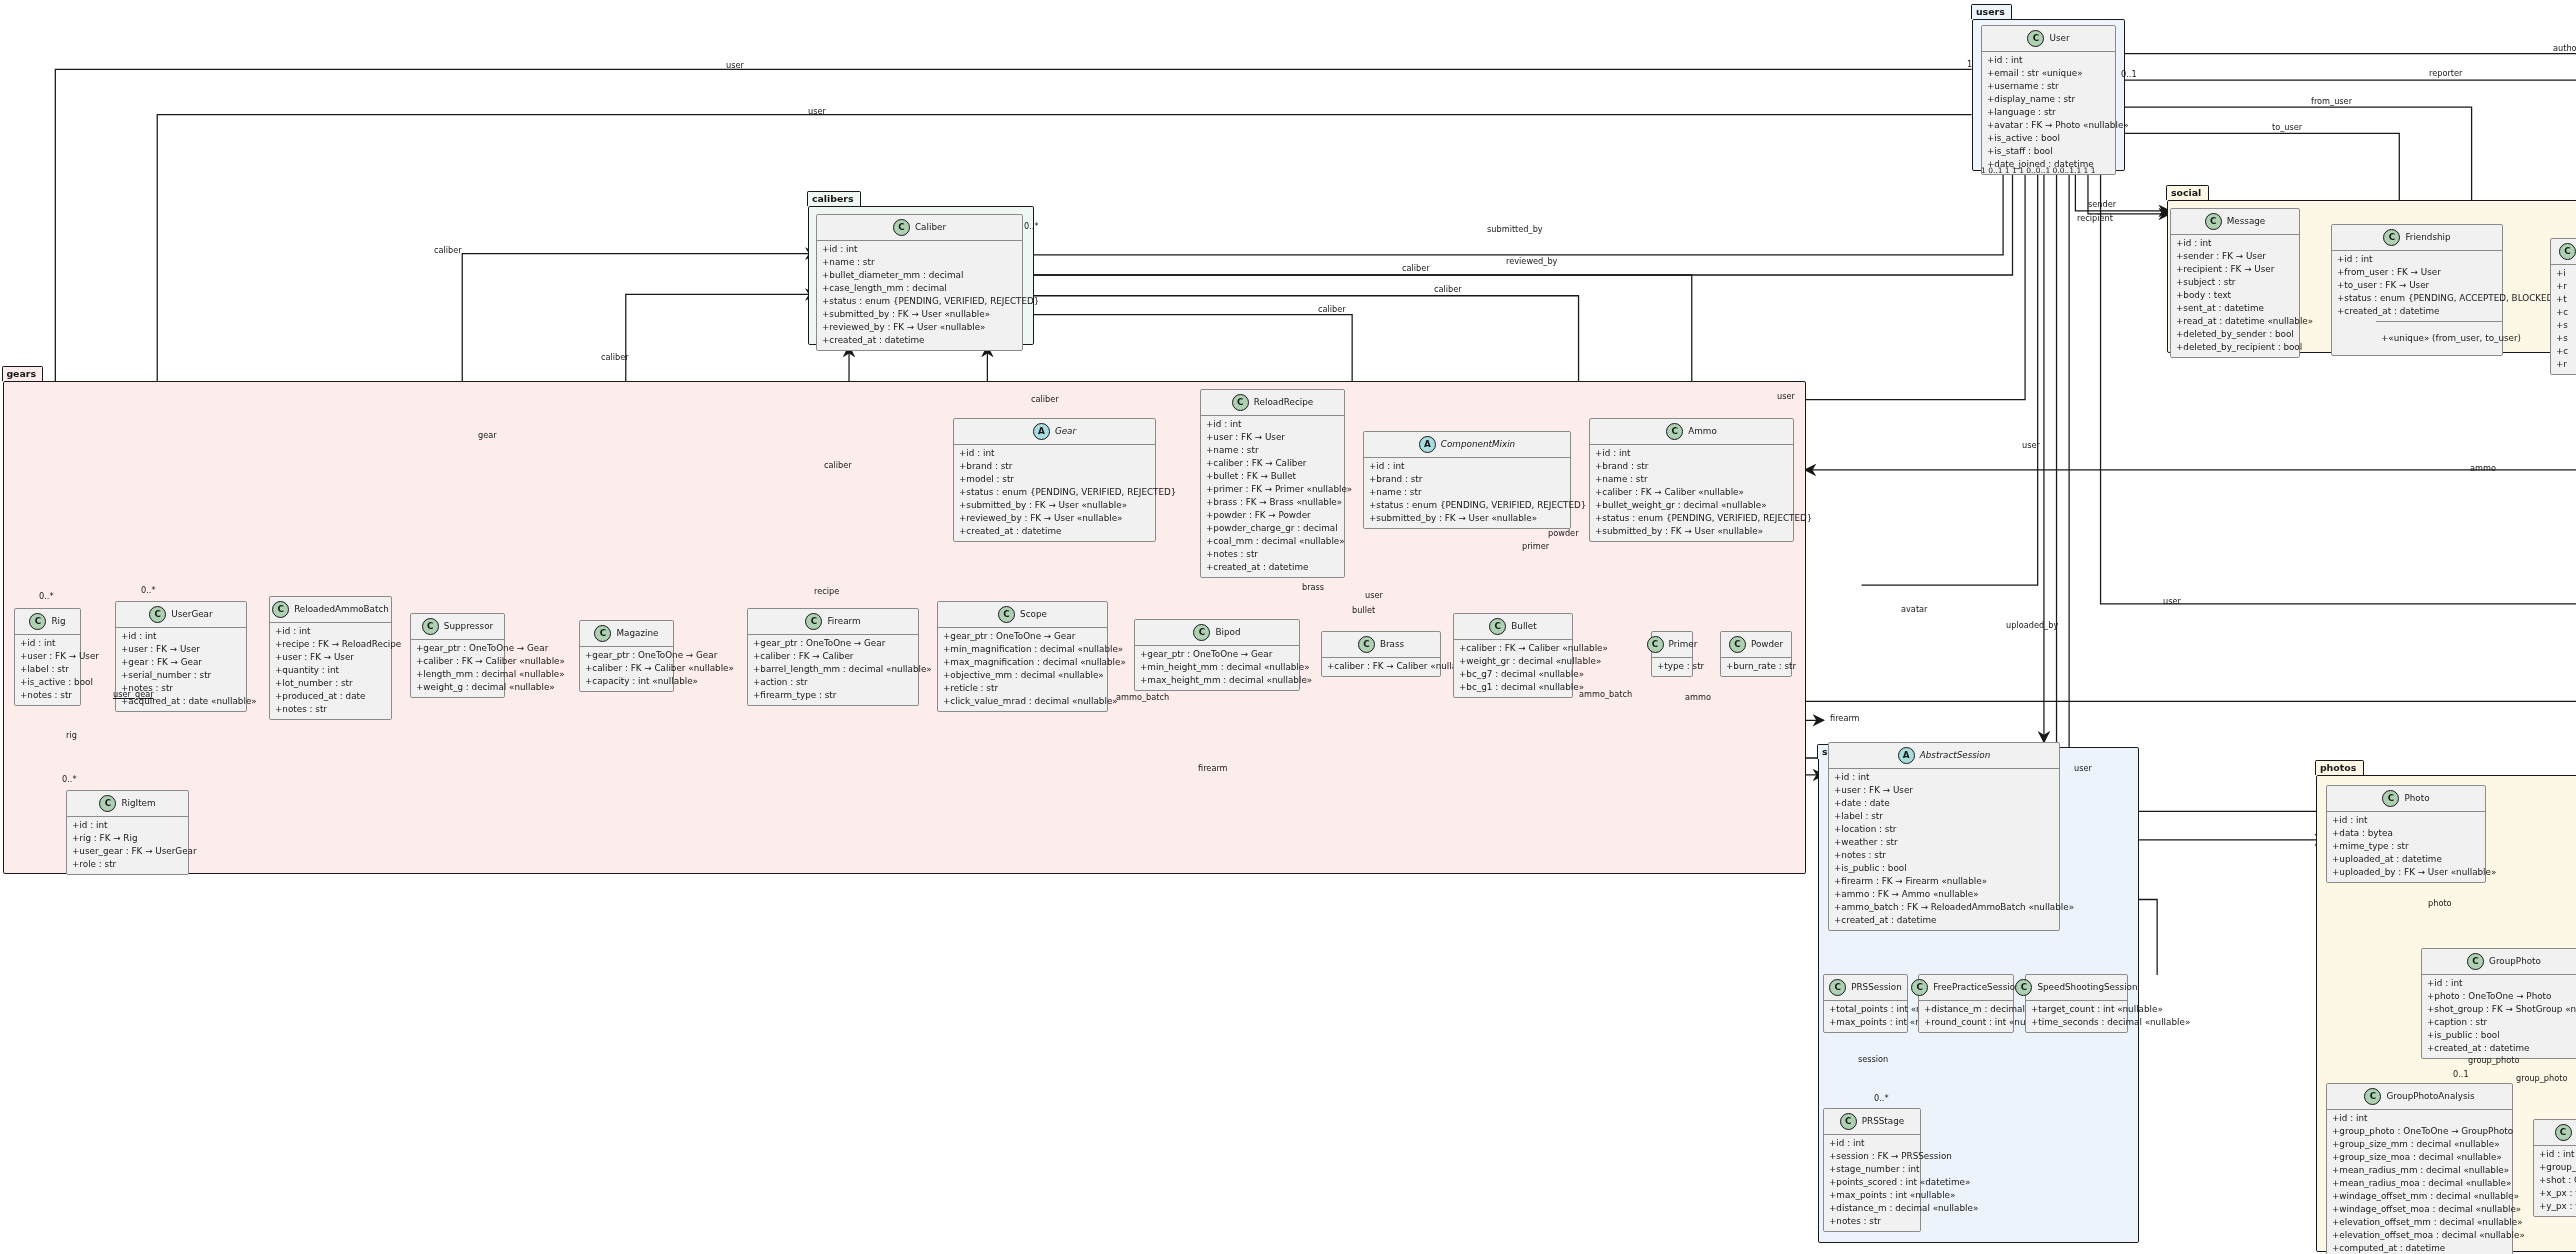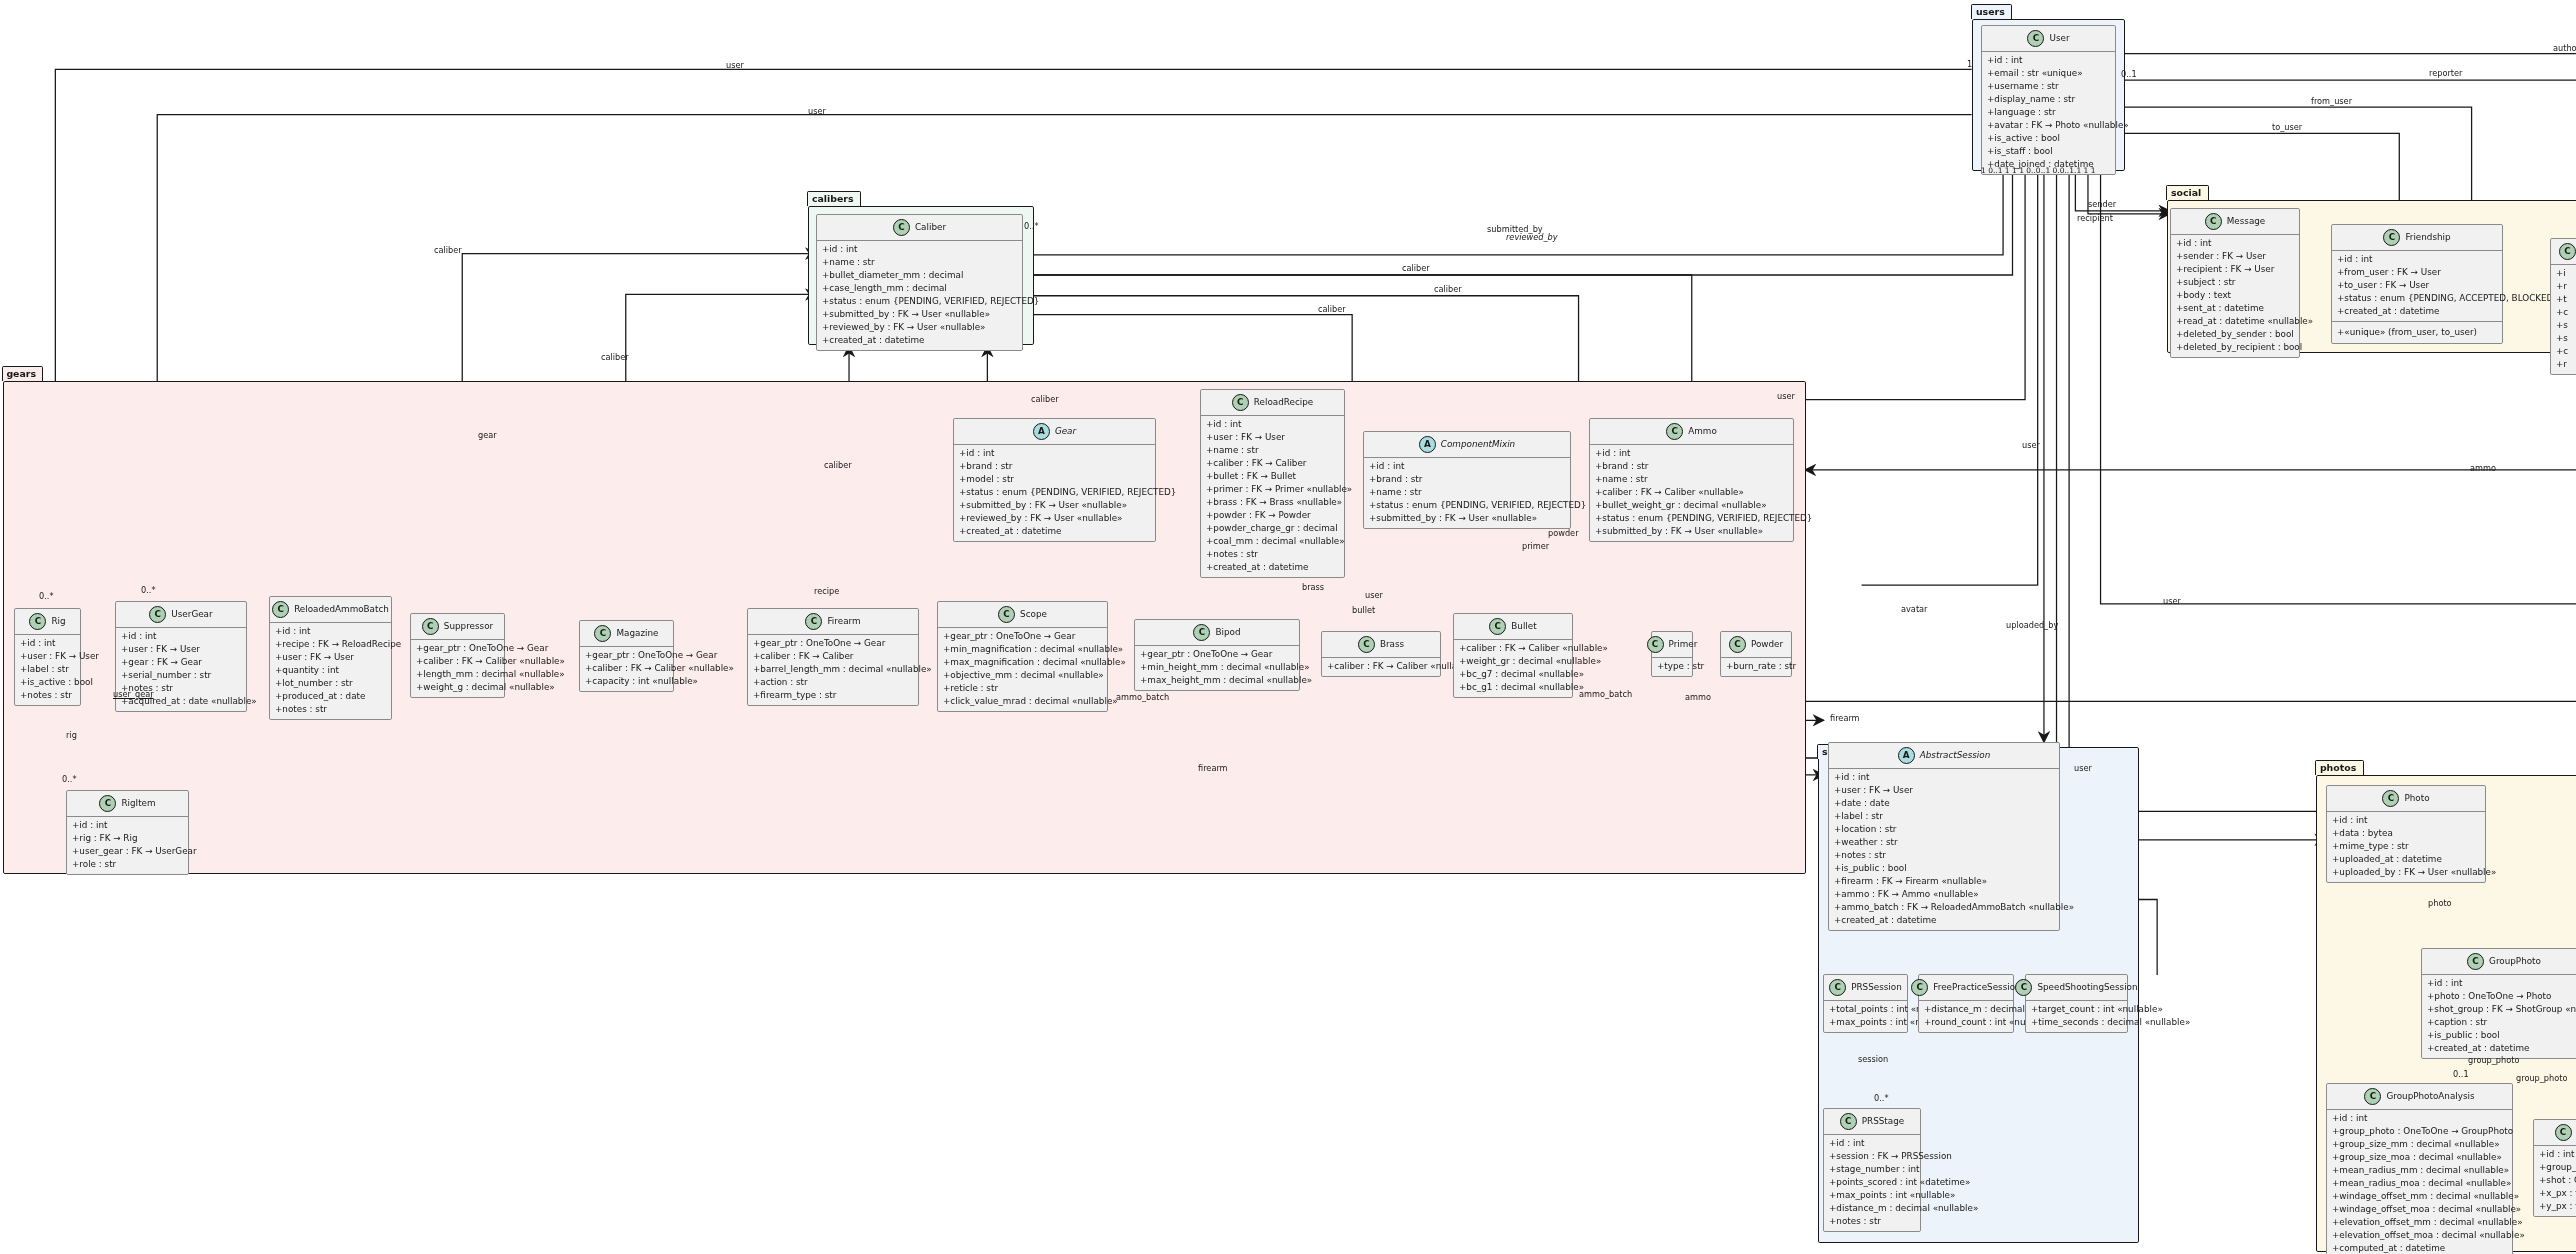--- a/index.html
+++ b/index.html
@@ -21,21 +21,21 @@
   .cls-head { display:flex; align-items:center; justify-content:center; gap:5px;
               padding:3.8px 5px; border-bottom:0.9px solid #8a8a8a; font-size:8.8px; }
   .cls-head .nm.abs { font-style:italic; }
   .badge { width:15px; height:15px; border-radius:50%; border:0.9px solid #181818;
            display:inline-flex; align-items:center; justify-content:center;
            font-weight:bold; font-size:8.8px; flex:0 0 auto; }
   .badge.c { background:#add1b2; }
   .badge.a { background:#a9dcdf; }
   .attrs { padding:2.5px 5px; white-space:nowrap; }
   .attrs div { height:13px; }
-  .methods { padding:4px 5px; border-top:0.9px solid #8a8a8a; white-space:nowrap; }
+  .methods { padding:10px 5px; border-top:0.9px solid #8a8a8a; white-space:nowrap;margin-left:44px; }
   .lbl { position:absolute; font-size:8.2px; white-space:nowrap; color:#181818; }
 </style>
 </head>
 <body>
 
 <svg id="wires" xmlns="http://www.w3.org/2000/svg" viewBox="0 0 4096 1995" width="2576" height="1255">
   <defs>
     <marker id="arr" viewBox="0 0 10 10" refX="9" refY="5" markerWidth="10" markerHeight="10" orient="auto-start-reverse">
       <path d="M0,0 L10,5 L0,10 L3,5 z" fill="#181818"></path>
     </marker>
@@ -559,21 +559,21 @@
     </div>
   </div>
 
 <span class="lbl" style="left:726px;top:60px;">user</span>
 <span class="lbl" style="left:808px;top:106px;">user</span>
 <span class="lbl" style="left:2553px;top:43px;">autho</span>
 <span class="lbl" style="left:2429px;top:68px;">reporter</span>
 <span class="lbl" style="left:2311px;top:96px;">from_user</span>
 <span class="lbl" style="left:2272px;top:122px;">to_user</span>
 <span class="lbl" style="left:1487px;top:224px;">submitted_by</span>
-<span class="lbl" style="left:1506px;top:232px;font-style:italic;">reviewed_by</span>
+<span class="lbl" style="left:1506px;top:256px;">reviewed_by</span>
 <span class="lbl" style="left:2088px;top:199px;">sender</span>
 <span class="lbl" style="left:2077px;top:213px;">recipient</span>
 <span class="lbl" style="left:434px;top:245px;">caliber</span>
 <span class="lbl" style="left:1402px;top:263px;">caliber</span>
 <span class="lbl" style="left:1434px;top:284px;">caliber</span>
 <span class="lbl" style="left:1318px;top:304px;">caliber</span>
 <span class="lbl" style="left:601px;top:352px;">caliber</span>
 <span class="lbl" style="left:1031px;top:394px;">caliber</span>
 <span class="lbl" style="left:824px;top:460px;">caliber</span>
 <span class="lbl" style="left:1777px;top:391px;">user</span>

